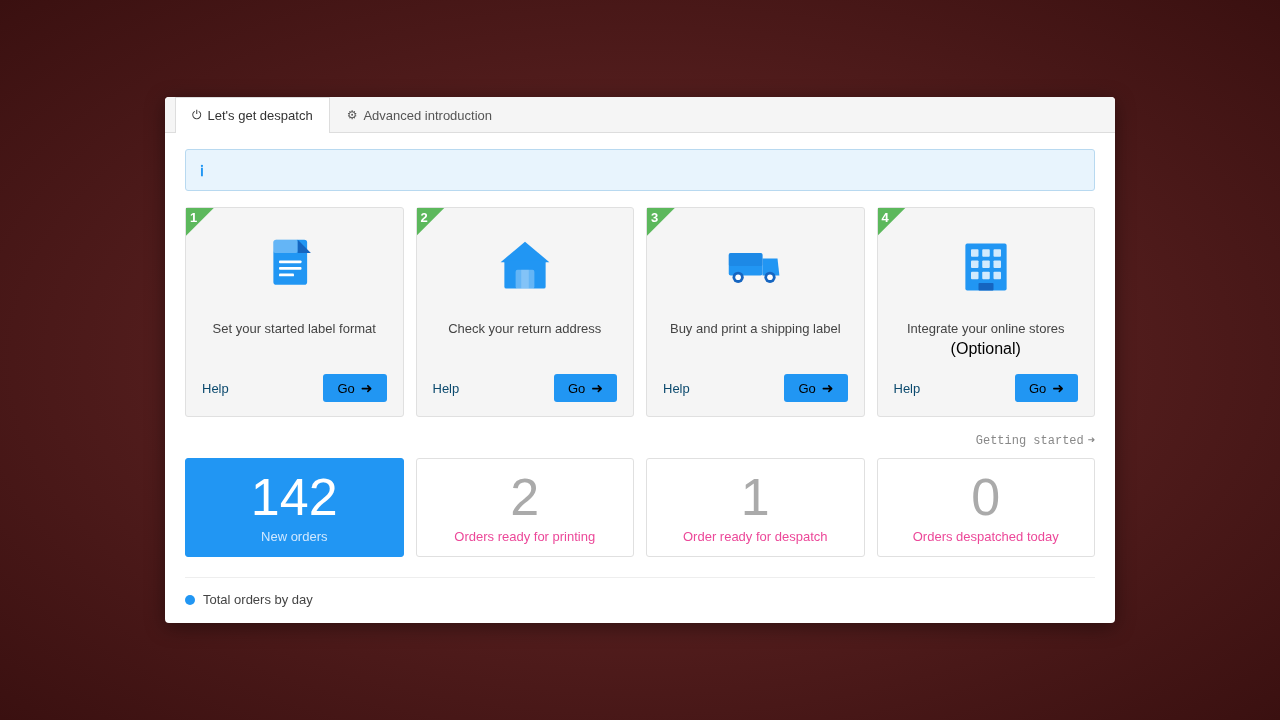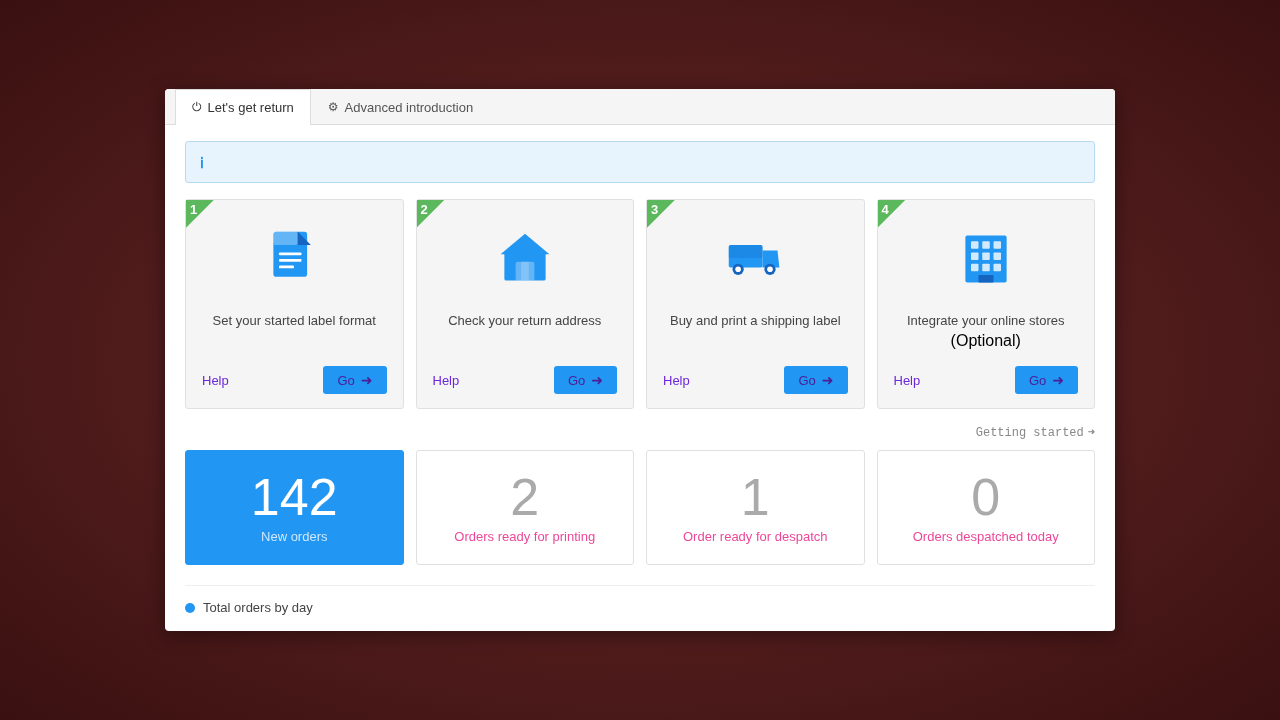--- a/index.html
+++ b/index.html
@@ -118,28 +118,28 @@
       font-size: 16px;
     }
     .step-footer {
       display: flex;
       justify-content: space-between;
       align-items: center;
       width: 100%;
       margin-top: auto;
     }
     .help-link {
-      color: #6d28d9;
+      color: #0c4a6e;
       font-size: 13px;
       text-decoration: none;
       cursor: pointer;
     }
     .go-btn {
       background: #2196F3;
-      color: #4c1d95;
+      color: #000000;
       border: none;
       border-radius: 3px;
       padding: 6px 14px;
       font-size: 13px;
       cursor: pointer;
       display: flex;
       align-items: center;
       gap: 6px;
     }
     .go-arrow {
@@ -162,21 +162,21 @@
     .stats-grid {
       display: grid;
       grid-template-columns: repeat(4, 1fr);
       gap: 12px;
       margin-bottom: 16px;
     }
     .stat-card {
       background: #fff;
       border: 1px solid #e0e0e0;
       border-radius: 3px;
-      padding: 20px 16px;
+      padding: 12px 16px;
       display: flex;
       flex-direction: column;
       align-items: center;
       justify-content: center;
     }
     .stat-card.highlighted {
       background: #2196F3;
       border-color: #2196F3;
     }
     .stat-number {
@@ -225,21 +225,21 @@
     }
   </style>
 </head>
 <body>
 
 <div class="window">
 
   <div class="tab-bar">
     <div class="tab active">
       <span class="tab-icon">⏻</span>
-      <span>Let's get return</span>
+      <span>Let's get despatch</span>
     </div>
     <div class="tab">
       <span class="tab-icon">⚙</span>
       <span>Advanced introduction</span>
     </div>
   </div>
 
   <div class="content">
 
     <div class="info-banner">

